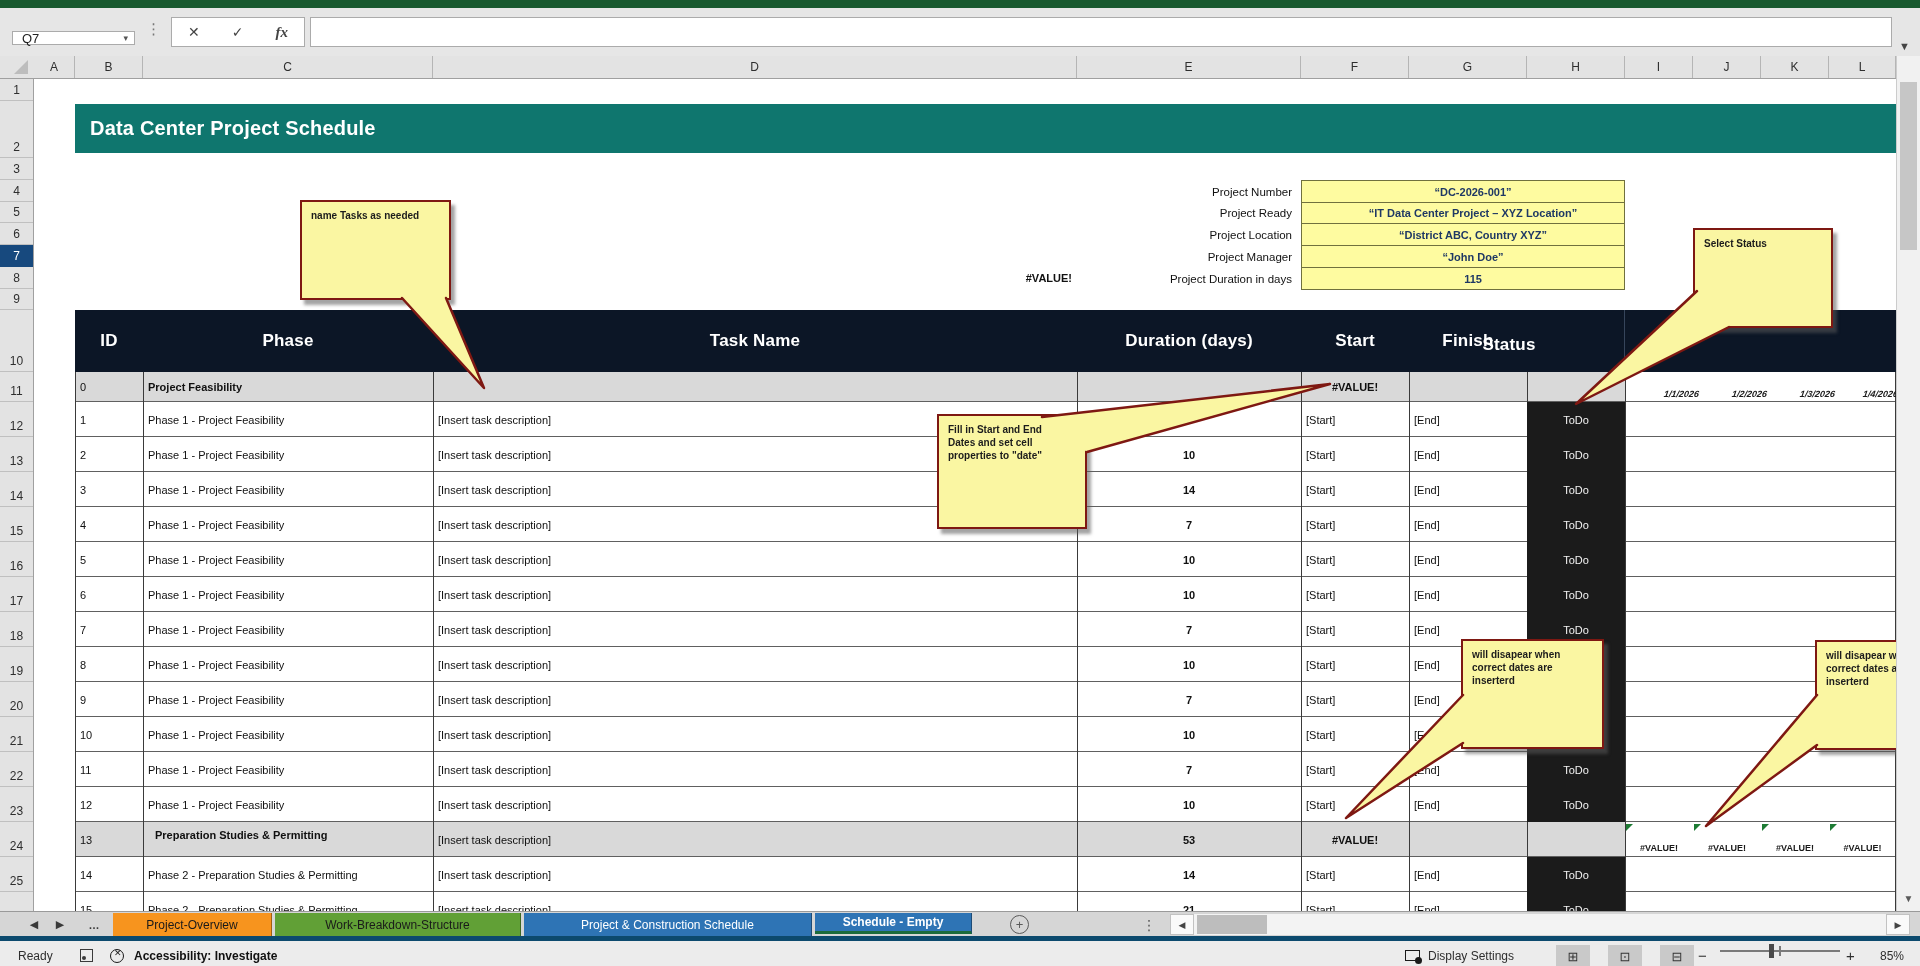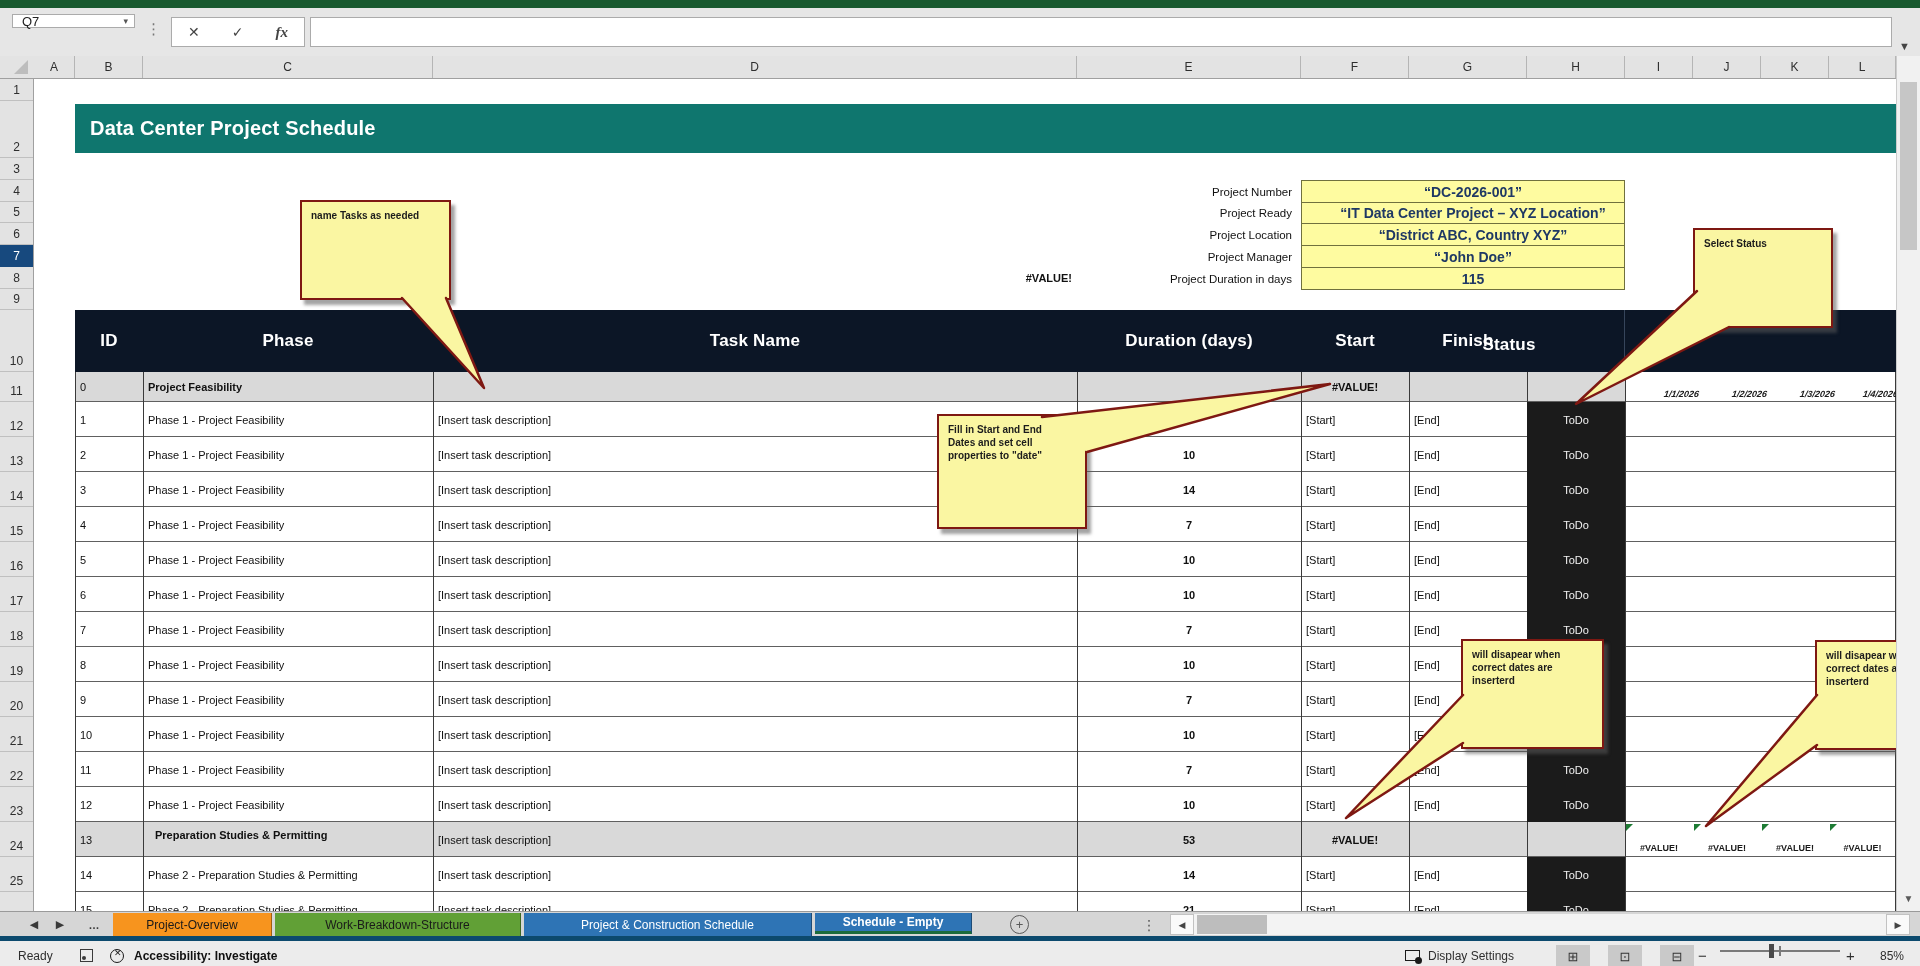--- a/index.html
+++ b/index.html
@@ -2,40 +2,40 @@
 <html><head>
 <meta charset="utf-8">
 <style>
   html,body{margin:0;padding:0;width:1920px;height:966px;overflow:hidden;}
   body{font-family:"Liberation Sans",sans-serif;background:#fff;}
   #app{position:relative;width:1920px;height:966px;background:#F2F2F2;overflow:hidden;}
   
   #ribbon-strip{position:absolute;left:0;top:0;width:1920px;height:8px;background:#18592F;}
   #formula-row{position:absolute;left:0;top:8px;width:1920px;height:48px;background:#E6E6E6;border-bottom:1px solid #CFCFCF;}
   .fbox{position:absolute;background:#fff;border:1px solid #ABABAB;box-sizing:border-box;}
-  #name-box{left:12px;top:6px;width:123px;height:14px;font-size:13px;color:#222;display:flex;align-items:center;padding-left:9px;}
+  #name-box{left:12px;top:23px;width:123px;height:14px;font-size:13px;color:#222;display:flex;align-items:center;padding-left:9px;}
   #name-box .dd{position:absolute;right:6px;color:#555;font-size:9px;}
   #fb-dots{position:absolute;left:146px;top:12px;color:#777;font-size:15px;letter-spacing:0;}
   #fb-buttons{left:171px;top:9px;width:134px;height:30px;display:flex;align-items:center;justify-content:space-around;color:#444;font-size:14px;}
   #fb-input{left:310px;top:9px;width:1582px;height:30px;font-size:12px;color:#222;display:flex;align-items:center;padding-left:6px;}
   #fb-expand{position:absolute;left:1899px;top:32px;color:#444;font-size:11px;}
   .fx{font-family:"Liberation Serif",serif;font-style:italic;font-weight:bold;font-size:15px;}
   
   #sheet-clip{position:absolute;left:0;top:0;width:1920px;height:911px;overflow:hidden;}
   #grid-bg{position:absolute;left:0;top:56px;width:1896px;height:855px;background:#fff;}
   #col-header-strip{position:absolute;left:0;top:56px;width:1920px;height:23px;background:#E3E3E3;border-bottom:1px solid #A0A0A0;box-sizing:border-box;}
   .colletter{position:absolute;display:flex;align-items:center;justify-content:center;font-size:12px;color:#2E2E2E;border-right:1px solid #B5B5B5;box-sizing:border-box;height:22px;}
   #row-header-strip{position:absolute;left:0;top:79px;width:34px;height:832px;background:#E3E3E3;border-right:1px solid #A0A0A0;box-sizing:border-box;}
   .rownum{position:absolute;left:0;width:33px;display:flex;align-items:flex-end;justify-content:center;padding-bottom:3px;font-size:12px;color:#2E2E2E;border-bottom:1px solid #C0C0C0;box-sizing:border-box;}
   .rownum.sel{background:#17497E;color:#fff;border-bottom-color:#17497E;}
   #select-all{position:absolute;left:14px;top:60px;width:0;height:0;border-bottom:14px solid #BDBDBD;border-left:14px solid transparent;}
   
   #banner{position:absolute;left:75px;top:104px;width:1821px;height:49px;display:flex;align-items:center;padding-left:15px;box-sizing:border-box;color:#fff;font-size:20px;font-weight:bold;letter-spacing:.2px;}
   .info-label{position:absolute;display:flex;align-items:center;justify-content:flex-end;padding-right:5px;box-sizing:border-box;font-size:11.5px;font-weight:normal;color:#111;}
-  .info-value{position:absolute;background:#FEFBA0;border:1px solid #70703E;box-sizing:border-box;display:flex;align-items:center;justify-content:center;font-size:14px;font-weight:bold;color:#1F3864;padding-left:20px;}
+  .info-value{position:absolute;background:#FEFBA0;border:1px solid #70703E;box-sizing:border-box;display:flex;align-items:center;justify-content:center;font-size:11px;font-weight:bold;color:#1F3864;padding-left:20px;}
   #info-error{position:absolute;display:flex;align-items:center;justify-content:flex-end;font-size:11px;font-weight:bold;color:#111;}
   
   #thead{position:absolute;left:75px;top:310px;width:1821px;height:62px;background:#0C1626;}
   #thead .sep{position:absolute;left:1549px;top:0;width:1px;height:62px;background:#36455B;}
   .thlabel{position:absolute;top:0;height:62px;display:flex;align-items:center;justify-content:center;color:#fff;font-size:17px;font-weight:bold;letter-spacing:.2px;}
   .c{position:absolute;display:flex;align-items:center;font-size:11px;color:#101010;box-sizing:border-box;overflow:hidden;white-space:nowrap;}
   .left{justify-content:flex-start;padding-left:5px;}
   .ctr{justify-content:center;}
   .b{font-weight:bold;}
   .graysec{position:absolute;background:#D9D9D9;}

